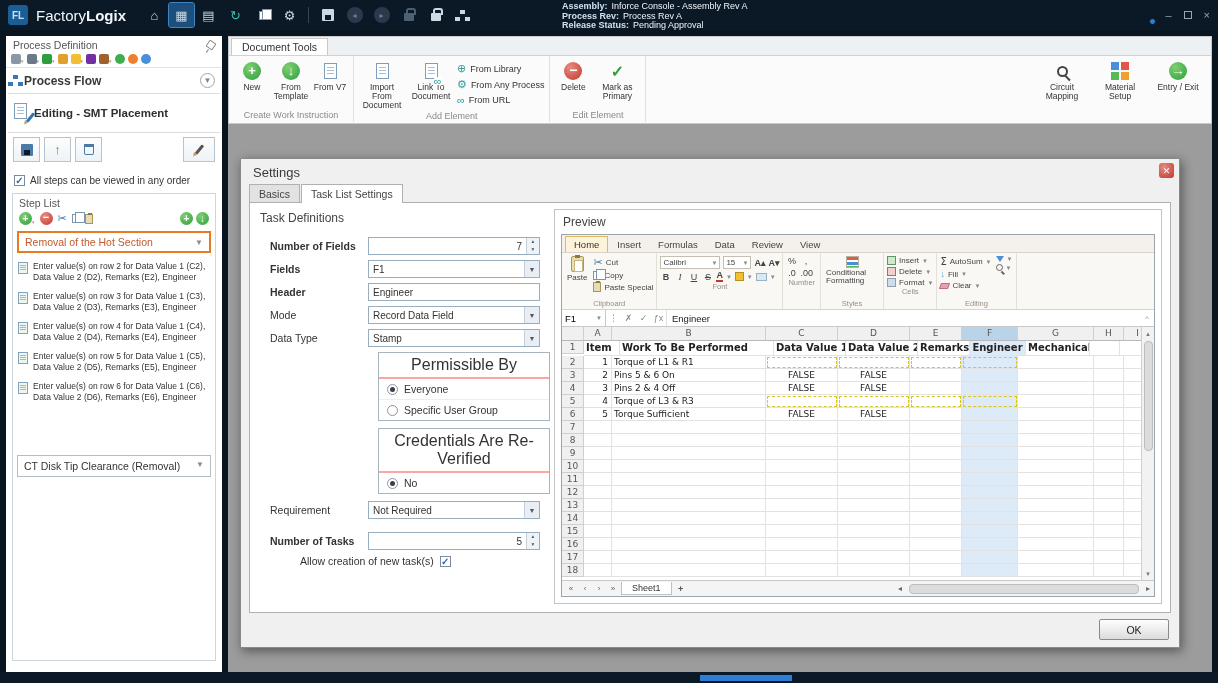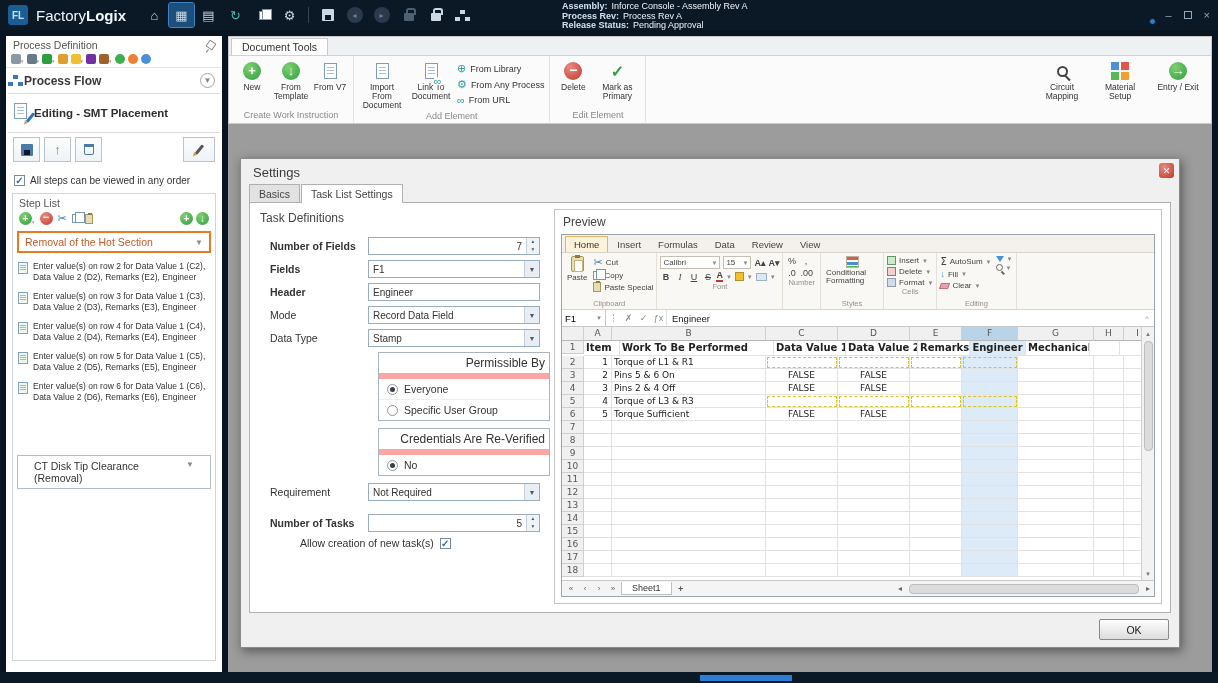--- a/index.html
+++ b/index.html
@@ -71,21 +71,21 @@
 .cpy::after{content:"";position:absolute;left:2px;top:-3px;width:8px;height:9px;border:1px solid #7a96ae;background:#fff}
 .clipmini{width:8px;height:10px;background:#e8dcb8;border:1px solid #a89858;position:relative}
 .clipmini::before{content:"";position:absolute;left:2px;top:-2px;width:4px;height:2px;background:#8a7a48}
 .sel-step{margin:2px 4px;border:2px solid #e87a22;background:#fff;padding:3px 6px;font-size:10.5px;color:#c05a2a;display:flex;align-items:center}
 .chev{margin-left:auto;color:#8a8a8a;font-size:8px}
 .step-items{padding:2px 2px 0}
 .step-item{display:flex;gap:5px;padding:4px 3px;align-items:flex-start}
 .doc-ic{flex:0 0 10px;width:10px;height:12px;border:1px solid #7fa3c0;background:#eef6ee;position:relative;margin-top:1px}
 .doc-ic::after{content:"";position:absolute;left:1px;top:2px;width:6px;height:1px;background:#9ec49e;box-shadow:0 2px 0 #9ec49e,0 4px 0 #9ec49e}
 .step-txt{font-size:8.5px;line-height:11px;color:#333;max-height:22px;overflow:hidden}
-.foot-step{margin:48px 4px 6px;border:1px solid #b4bcc4;background:#fff;padding:4px 16px;font-size:10.5px;color:#333;display:flex;align-items:flex-start}
+.foot-step{margin:48px 4px 6px;border:1px solid #b4bcc4;background:#fff;padding:4px 6px;font-size:10.5px;color:#333;display:flex;align-items:flex-start}
 
 
 .ribbon{position:absolute;left:228px;top:36px;width:984px;height:88px;background:#fbfbfb;border:1px solid #c9c9c9}
 .rtabs{height:19px;background:#eef1f4;display:flex;align-items:flex-end;padding-left:2px;border-bottom:1px solid #d2d2d2}
 .rtab{font-size:10.5px;color:#333;background:#fff;border:1px solid #c9c9c9;border-bottom:none;padding:2px 10px}
 .rbody{display:flex;height:66px}
 .rgroup{display:flex;flex-direction:column;border-right:1px solid #e0e0e0;padding:2px 5px 0}
 .rbtns{flex:1;display:flex;align-items:flex-start;gap:3px}
 .rlabel{font-size:9px;color:#8a8a8a;text-align:center;padding:1px 2px 2px;white-space:nowrap}
 .rbtn{width:36px;display:flex;flex-direction:column;align-items:center;gap:1px;font-size:8.5px;color:#333;text-align:center;line-height:9px;padding-top:2px}
@@ -120,21 +120,21 @@
 .frow{display:flex;align-items:center;margin-bottom:5px}
 .flabel{width:108px;padding-left:10px;color:#333}
 .flabel.b{font-weight:bold}
 .fctl{width:172px;height:18px;border:1px solid #98aebe;background:#fff;display:flex;align-items:center;font-size:10px}
 .fctl .val{flex:1;padding:0 4px;overflow:hidden;white-space:nowrap}
 .fctl .val.r{text-align:right}
 .spin-ud{width:13px;height:100%;border-left:1px solid #c4d0da;display:flex;flex-direction:column}
 .spin-ud span{flex:1;font-size:5.5px;line-height:7px;text-align:center;color:#556;background:#eef3f7}
 .dd-btn{width:15px;height:100%;border-left:1px solid #c4d0da;background:#e8eef4;color:#556;font-size:7px;display:flex;align-items:center;justify-content:center}
 .opt-box{margin:2px 0 7px 118px;width:172px;border:1px solid #a8b4be;background:#fff}
-.opt-head{border-bottom:6px solid #fca5a5;text-align:right;padding:3px 4px;font-size:12px;color:#333}
+.opt-head{border-bottom:2px solid #fca5a5;text-align:center;padding:3px 4px;font-size:16px;color:#333}
 .opt-row{display:flex;align-items:center;gap:6px;padding:4px 8px;border-bottom:1px solid #eceff2;font-size:10.5px}
 .opt-row:last-child{border-bottom:none}
 .radio{width:11px;height:11px;border:1px solid #8a96a2;border-radius:50%;background:#fff;position:relative;flex:0 0 11px}
 .radio.sel::after{content:"";position:absolute;left:2px;top:2px;width:5px;height:5px;border-radius:50%;background:#3a3f45}
 .gap{height:8px}
 .alw{padding-left:40px;margin-right:6px}
 
 
 .preview-wrap{flex:1;margin:6px 8px 8px 4px;border:1px solid #c4c4c4;display:flex;flex-direction:column;padding:4px 6px 6px;min-width:0}
 .p-title{font-size:12px;color:#444;padding:1px 0 5px 2px}

